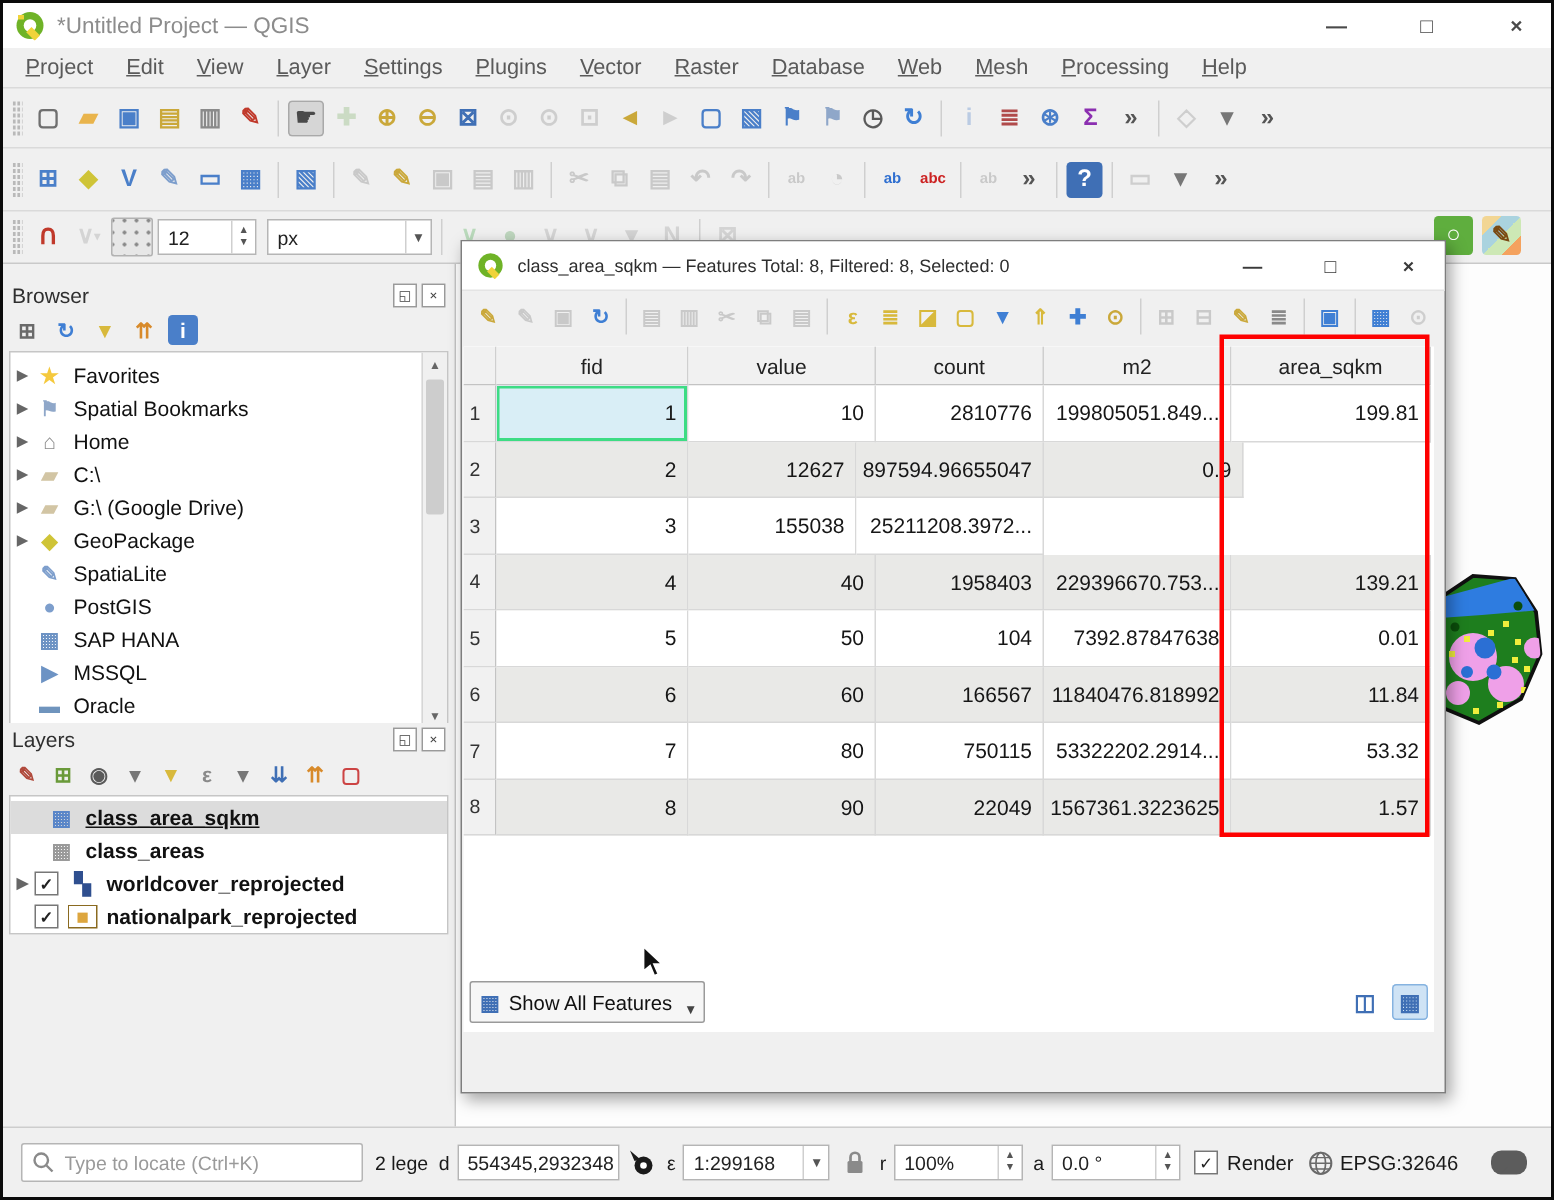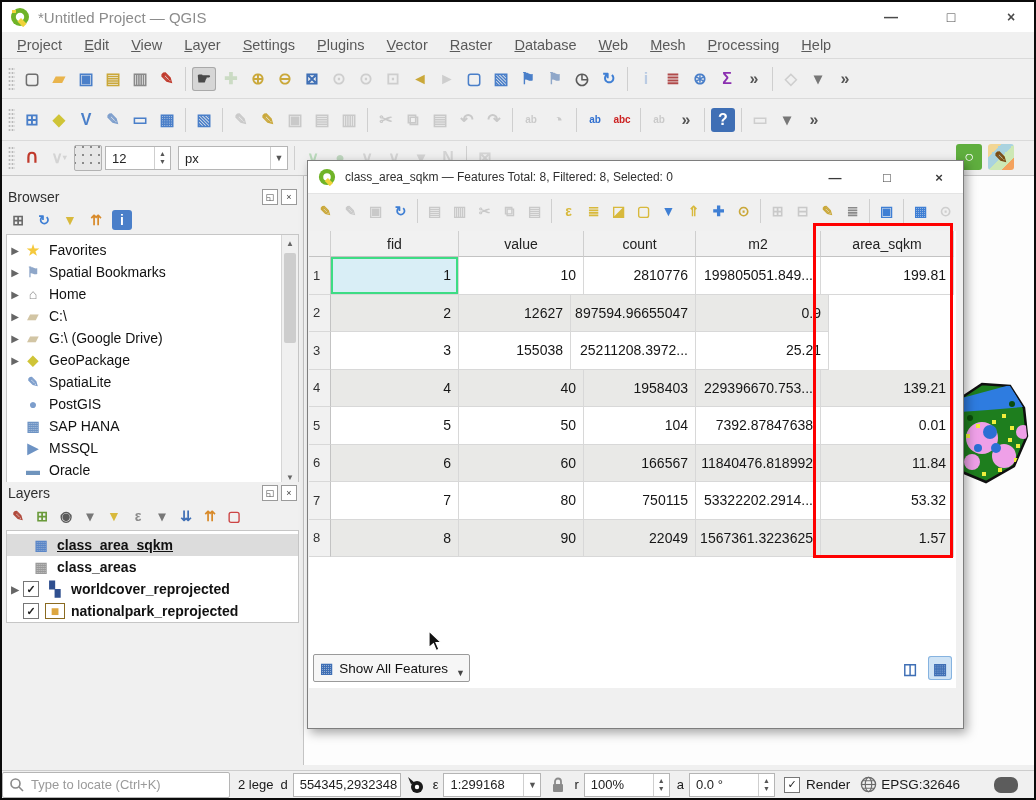--- a/index.html
+++ b/index.html
@@ -84,22 +84,22 @@
   #redbox{position:absolute;left:505px;top:62px;width:140px;height:335px;border:3px solid #fe0000;box-sizing:border-box;pointer-events:none;z-index:30;}
   .at-footer{position:absolute;left:4px;right:4px;bottom:5px;height:30px;display:flex;align-items:center;}
   .saf-btn{height:26px;display:flex;align-items:center;background:#f6f6f6;border:1px solid #9a9a9a;border-radius:2px;padding:0 4px 0 6px;}
   .saf-btn .bic{color:#3f6fb5;font-size:14px;font-weight:bold;margin-right:6px;}
   .saf-btn .btxt{font-size:13.5px;color:#111;}
   .saf-btn .bdrop{margin-left:8px;font-size:9px;color:#444;align-self:flex-end;padding-bottom:3px;}
   .footer-views{margin-left:auto;display:flex;gap:6px;}
   .footer-views .ticon{width:24px;height:24px;font-size:15px;}
   .footer-views .act{background:#cfe3f5;box-shadow:inset 0 0 0 1px #86b3e0;}
   
-  .statusbar{position:absolute;left:0;bottom:0;width:100%;height:28px;background:#f0f0f0;border-top:1px solid #cdcdcd;
-             display:flex;align-items:center;padding-left:0;box-sizing:border-box;font-size:13px;color:#1a1a1a;}
+  .statusbar{position:absolute;left:0;bottom:0;width:100%;height:47px;background:#f0f0f0;border-top:1px solid #cdcdcd;
+             display:flex;align-items:center;padding-left:12px;box-sizing:border-box;font-size:13px;color:#1a1a1a;}
   .locate{width:226px;height:24px;border:1px solid #b5b5b5;border-radius:2px;background:#fff;display:flex;align-items:center;flex:none;}
   .locate input{border:none;outline:none;flex:1;font-size:13px;color:#333;font-family:"Liberation Sans",sans-serif;background:transparent;}
   .locate input::placeholder{color:#9a9a9a;}
   .sb-msg{margin-left:8px;white-space:nowrap;}
   .sb-clip{margin-left:7px;color:#1a1a1a;}
   .sb-box{margin-left:5px;}
   .sb-coord{width:108px;}
   .sb-scale{width:98px;}
   .sb-spin{width:86px;}
   .sb-check{display:flex;align-items:center;margin-left:9px;font-size:13.5px;}
@@ -406,21 +406,20 @@
             <div class="c w-fid">2</div>
             <div class="c w-cnt">12627</div>
             <div class="c w-m2">897594.96655047</div>
             <div class="c w-area">0.9</div>
           </div>
           <div class="trow">
             <div class="c rn w-rn">3</div>
             <div class="c w-fid">3</div>
             <div class="c w-cnt">155038</div>
             <div class="c w-m2">25211208.3972...</div>
-            <div class="c w-area">25.21</div>
           </div>
           <div class="trow alt">
             <div class="c rn w-rn">4</div>
             <div class="c w-fid">4</div>
             <div class="c w-val">40</div>
             <div class="c w-cnt">1958403</div>
             <div class="c w-m2">229396670.753...</div>
             <div class="c w-area">139.21</div>
           </div>
           <div class="trow">

